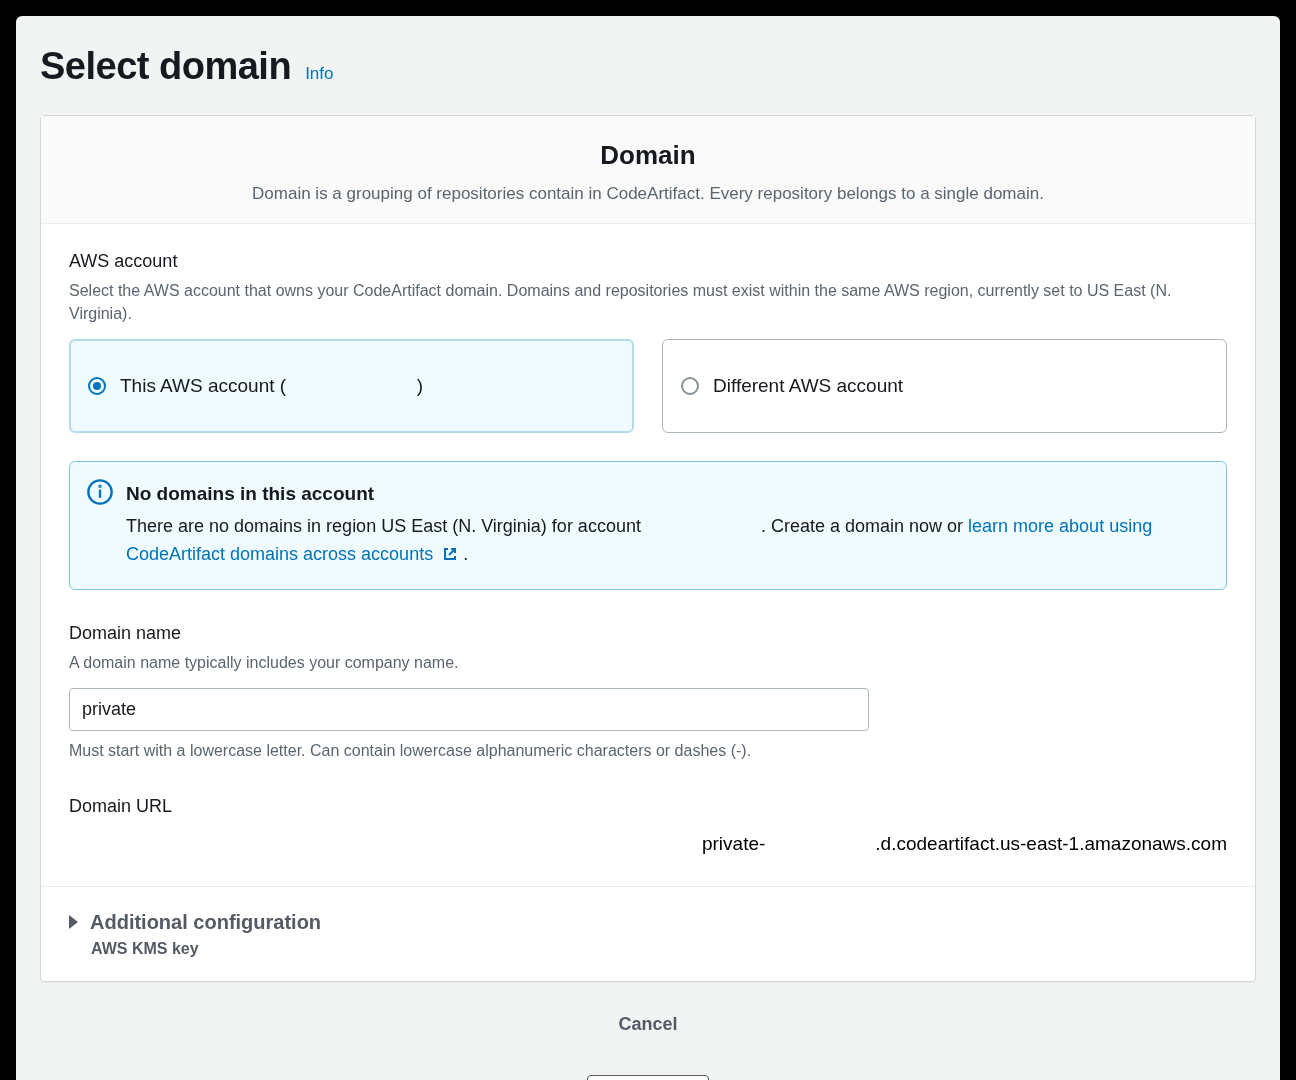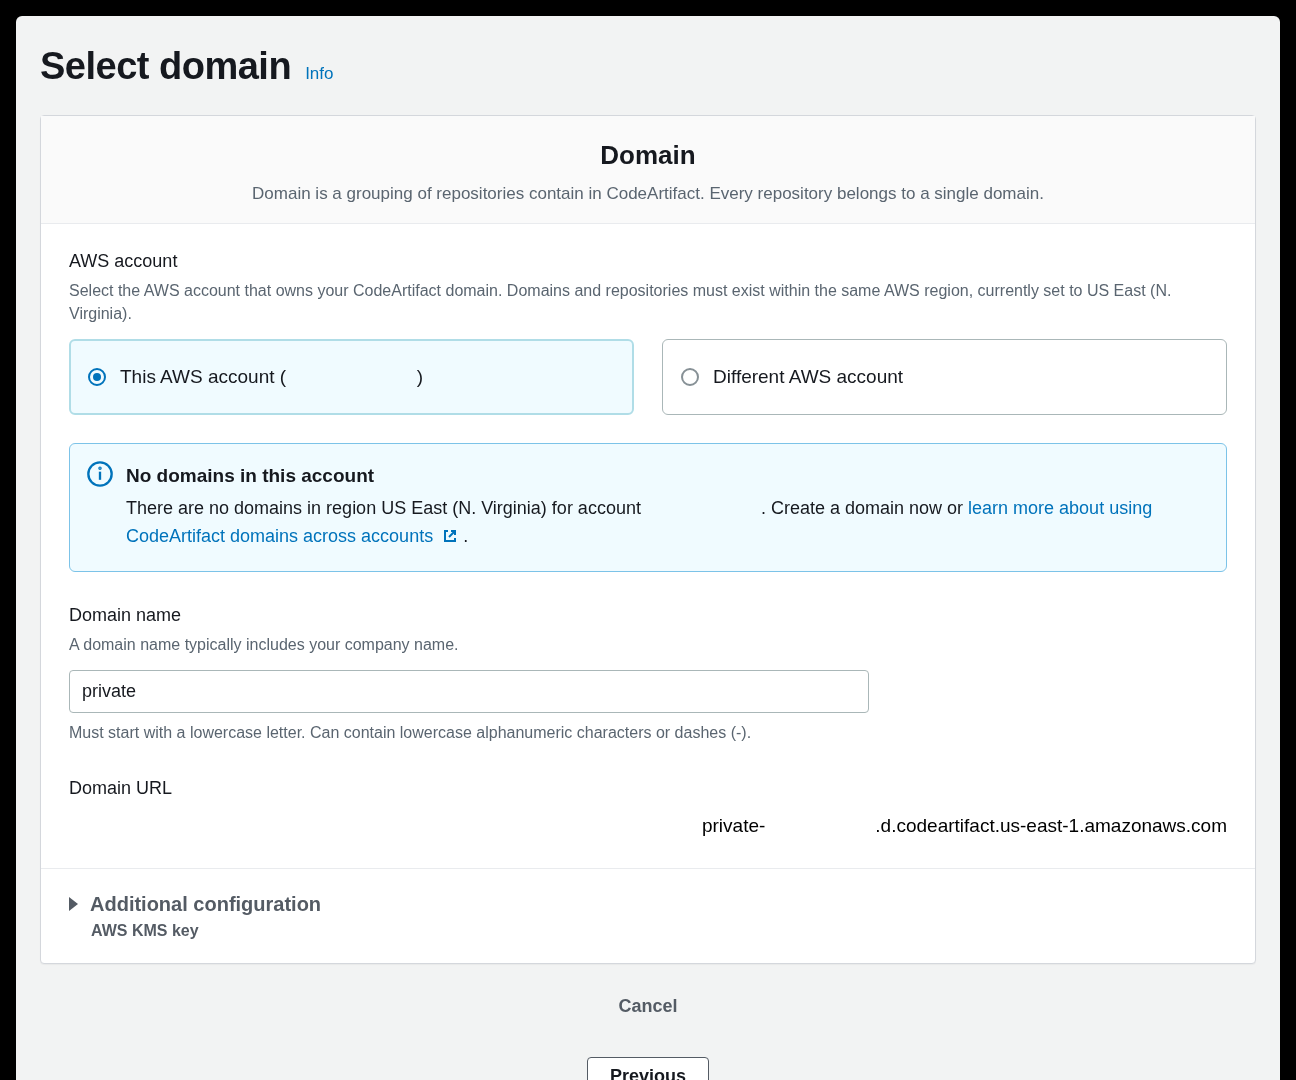--- a/index.html
+++ b/index.html
@@ -88,21 +88,21 @@
     display: flex;
     align-items: center;
     gap: 14px;
     cursor: pointer;
     font-size: 19px;
     color: #16191f;
     background: #fff;
   }
   .radio-tile.selected {
     border: 2px solid #b0dde7;
-    padding: 22px 17px;
+    padding: 31px 17px;
     background: #f0fbff;
   }
   .radio-circle {
     width: 18px;
     height: 18px;
     border: 2px solid #879196;
     border-radius: 50%;
     flex-shrink: 0;
     position: relative;
   }

